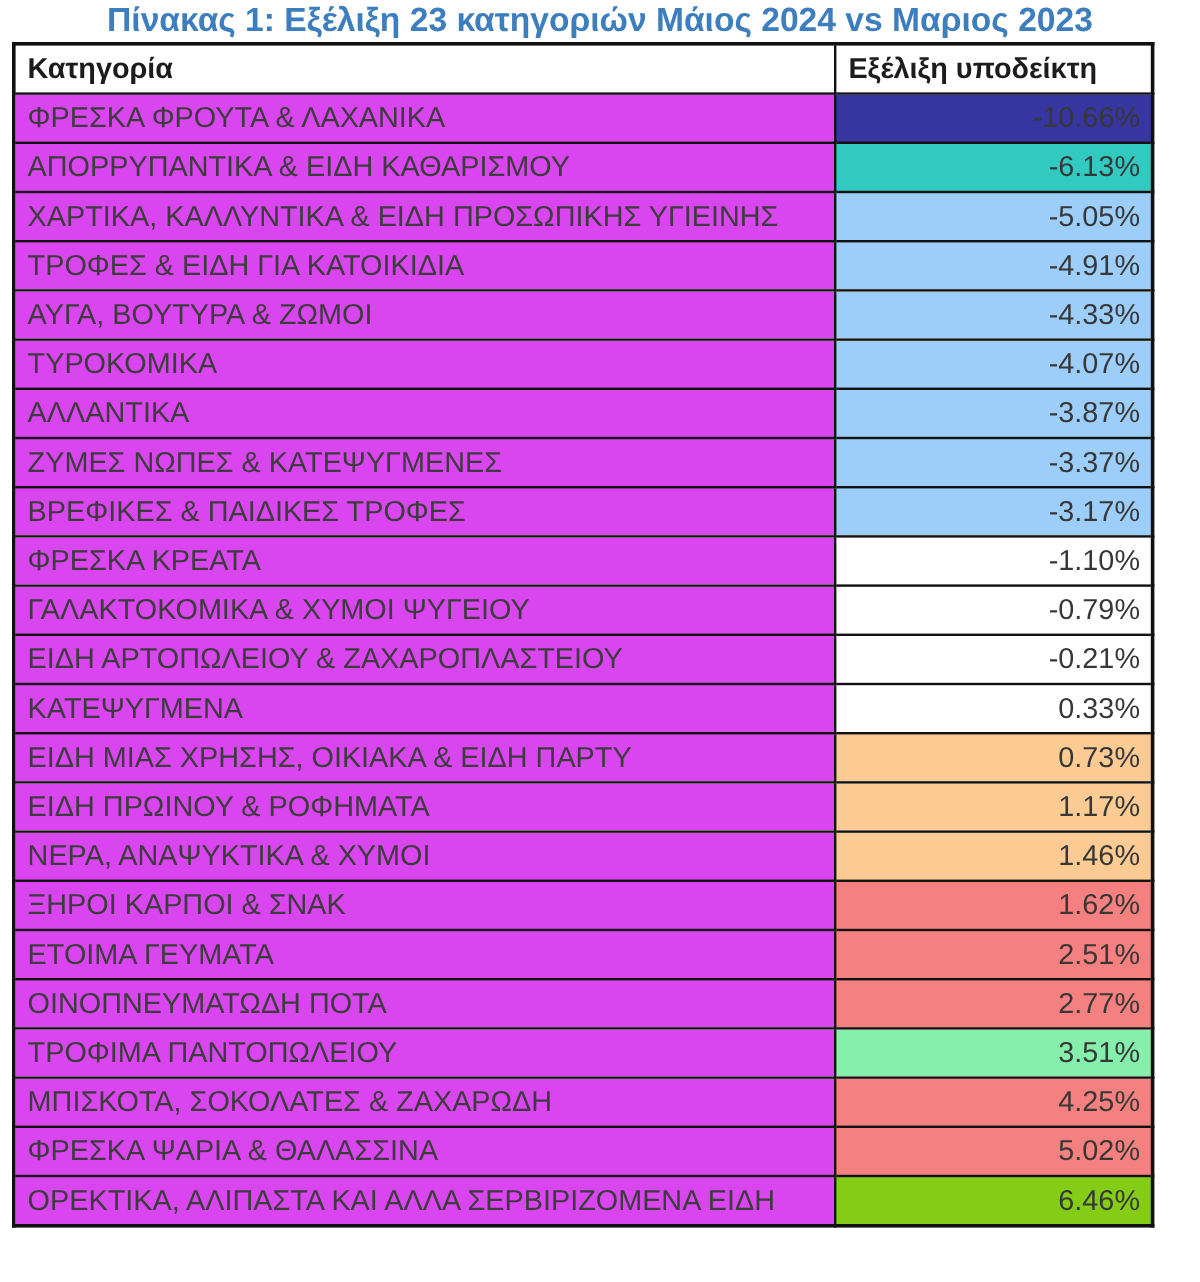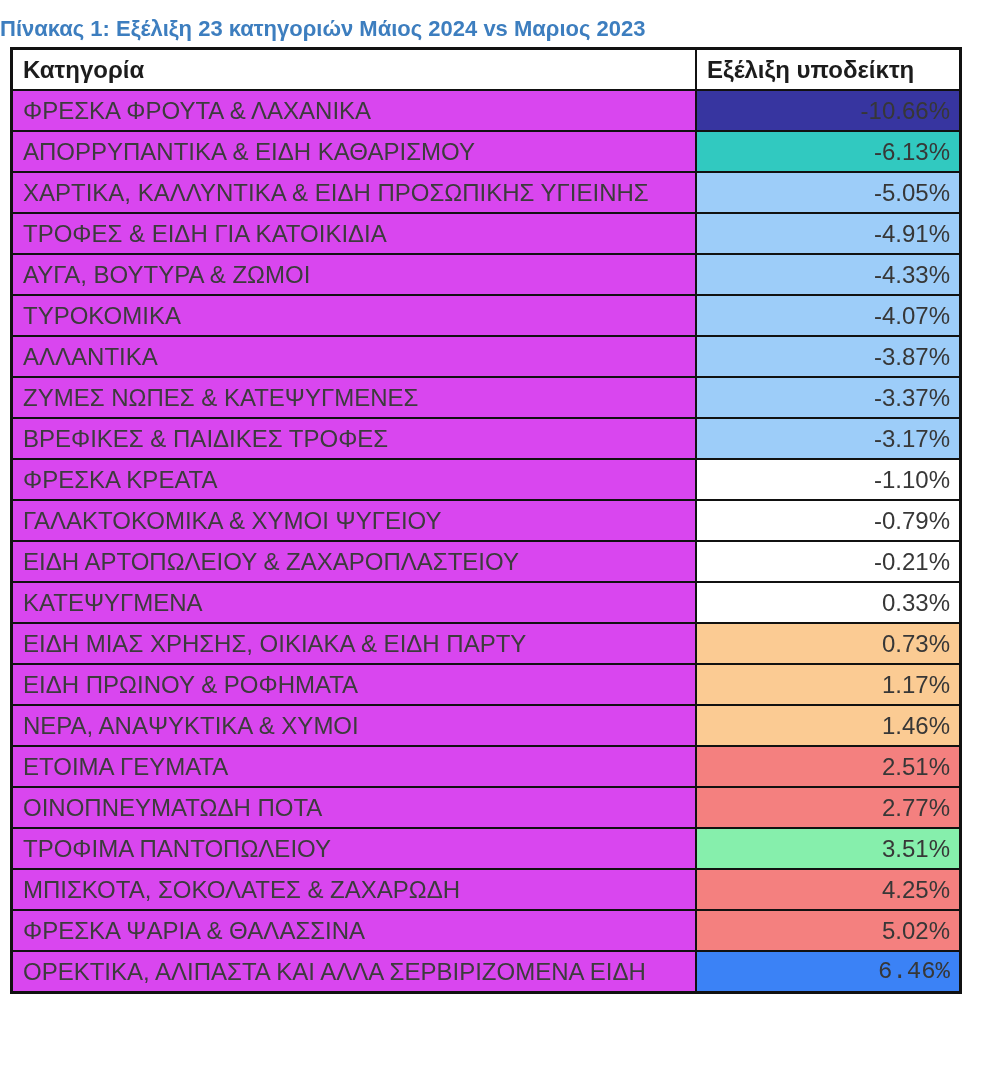--- a/index.html
+++ b/index.html
@@ -13,24 +13,24 @@
     font-family: "Liberation Sans", sans-serif;
     -webkit-font-smoothing: antialiased;
   }
   .page {
     width: 1000px;
     height: 1068px;
     background: #ffffff;
     box-sizing: border-box;
   }
   .table-title {
-    padding-top: 16px;
+    padding-top: 4px;
     margin: 0 0 5px 0;
-    text-align: left;
-    font-size: 22px;
+    text-align: center;
+    font-size: 28px;
     line-height: 26px;
     font-weight: bold;
     color: #3d7ebf;
   }
   table.cat-table {
     border-collapse: collapse;
     margin-left: 10px;
     width: 952px;
     table-layout: fixed;
     border: 3px solid #111111;
@@ -142,20 +142,24 @@
         </tr>
         <tr>
           <td class="cat">ΕΙΔΗ ΠΡΩΙΝΟΥ &amp; ΡΟΦΗΜΑΤΑ</td>
           <td class="val" style="background-color: rgb(251, 203, 147);">1.17%</td>
         </tr>
         <tr>
           <td class="cat">ΝΕΡΑ, ΑΝΑΨΥΚΤΙΚΑ &amp; ΧΥΜΟΙ</td>
           <td class="val" style="background-color: rgb(251, 203, 147);">1.46%</td>
         </tr>
         <tr>
+          <td class="cat">ΞΗΡΟΙ ΚΑΡΠΟΙ &amp; ΣΝΑΚ</td>
+          <td class="val" style="background-color: rgb(244, 128, 127);">1.62%</td>
+        </tr>
+        <tr>
           <td class="cat">ΕΤΟΙΜΑ ΓΕΥΜΑΤΑ</td>
           <td class="val" style="background-color: rgb(244, 128, 127);">2.51%</td>
         </tr>
         <tr>
           <td class="cat">ΟΙΝΟΠΝΕΥΜΑΤΩΔΗ ΠΟΤΑ</td>
           <td class="val" style="background-color: rgb(244, 128, 127);">2.77%</td>
         </tr>
         <tr>
           <td class="cat">ΤΡΟΦΙΜΑ ΠΑΝΤΟΠΩΛΕΙΟΥ</td>
           <td class="val" style="background-color: #86efac;">3.51%</td>
@@ -163,18 +167,18 @@
         <tr>
           <td class="cat">ΜΠΙΣΚΟΤΑ, ΣΟΚΟΛΑΤΕΣ &amp; ΖΑΧΑΡΩΔΗ</td>
           <td class="val" style="background-color: rgb(244, 128, 127);">4.25%</td>
         </tr>
         <tr>
           <td class="cat">ΦΡΕΣΚΑ ΨΑΡΙΑ &amp; ΘΑΛΑΣΣΙΝΑ</td>
           <td class="val" style="background-color: rgb(244, 128, 127);">5.02%</td>
         </tr>
         <tr>
           <td class="cat">ΟΡΕΚΤΙΚΑ, ΑΛΙΠΑΣΤΑ ΚΑΙ ΑΛΛΑ ΣΕΡΒΙΡΙΖΟΜΕΝΑ ΕΙΔΗ</td>
-          <td class="val" style="background-color: #3b82f6; font-family: Liberation Mono, monospace;">6.46%</td>
+          <td class="val" style="background-color: #84cc16;">6.46%</td>
         </tr>
       </tbody>
   </table>
 
 </div>
 
 </body></html>

